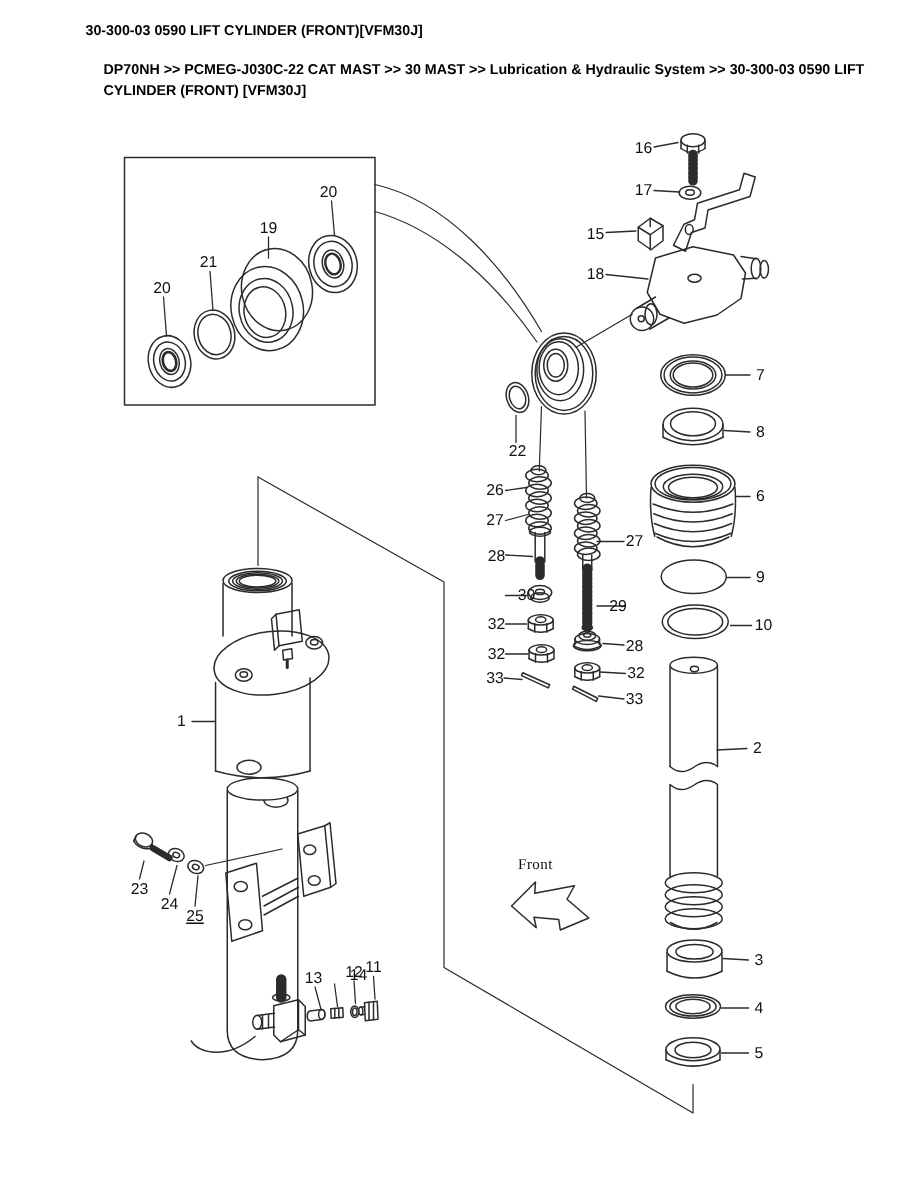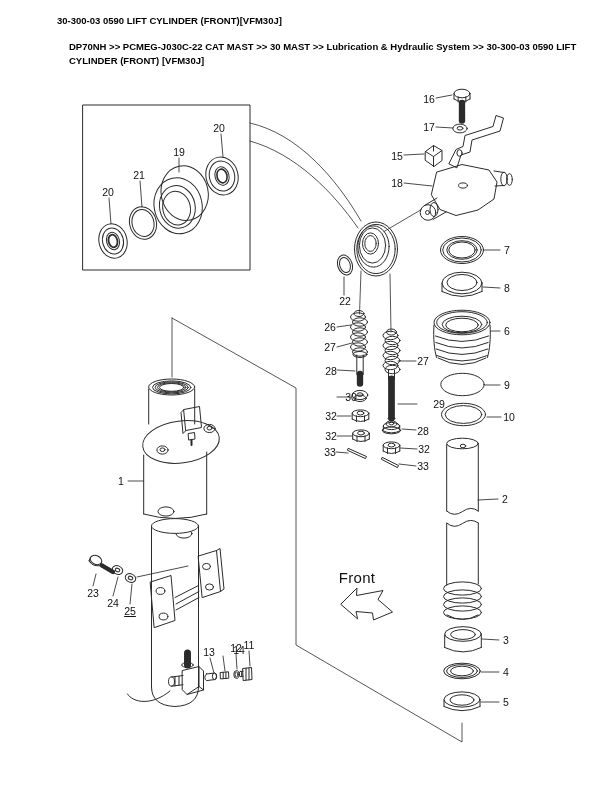--- a/index.html
+++ b/index.html
@@ -17,21 +17,21 @@
     font-size:9.5px;font-weight:bold;color:#000;line-height:13.5px;margin-left:12px;
   }
   #diagram-svg{position:absolute;left:0;top:0;}
   #callout-layer{position:absolute;left:0;top:0;width:612px;height:619px;pointer-events:none;}
   .callout{
     position:absolute;transform:translate(-50%,-50%);
     font-size:10.5px;color:#111;white-space:nowrap;
   }
   .front-label{
     position:absolute;left:357px;top:577px;transform:translate(-50%,-50%);
-    font-size:15px;color:#111;letter-spacing:.3px;
+    font-size:10px;color:#111;letter-spacing:.3px;font-family:Liberation Serif, serif;
   }
 </style>
 </head>
 <body>
 
 <div class="header-title">30-300-03 0590 LIFT CYLINDER (FRONT)[VFM30J]</div>
 <div class="breadcrumb">DP70NH &gt;&gt; PCMEG-J030C-22 CAT MAST &gt;&gt; 30 MAST &gt;&gt; Lubrication &amp; Hydraulic System &gt;&gt; 30-300-03 0590 LIFT CYLINDER (FRONT) [VFM30J]</div>
 
 <svg id="diagram-svg" width="612" height="792" viewBox="0 0 612 792">
   <g id="art" fill="none" stroke="#2b2b2b" stroke-width="1" stroke-linecap="round" stroke-linejoin="round">
@@ -369,21 +369,21 @@
     <span class="callout" style="left: 108px; top: 192px;">20</span>
     <span class="callout" style="left: 345px; top: 301px;">22</span>
     <span class="callout" style="left: 330px; top: 327px;">26</span>
     <span class="callout" style="left: 330px; top: 347px;">27</span>
     <span class="callout" style="left: 331px; top: 371px;">28</span>
     <span class="callout" style="left: 351px; top: 397px;">30</span>
     <span class="callout" style="left: 331px; top: 416px;">32</span>
     <span class="callout" style="left: 331px; top: 436px;">32</span>
     <span class="callout" style="left: 330px; top: 452px;">33</span>
     <span class="callout" style="left: 423px; top: 361px;">27</span>
-    <span class="callout" style="left: 439px; top: 404px;">29</span>
+    <span class="callout" style="left: 412px; top: 404px;">29</span>
     <span class="callout" style="left: 423px; top: 431px;">28</span>
     <span class="callout" style="left: 424px; top: 449px;">32</span>
     <span class="callout" style="left: 423px; top: 466px;">33</span>
     <span class="callout" style="left: 507px; top: 250px;">7</span>
     <span class="callout" style="left: 507px; top: 288px;">8</span>
     <span class="callout" style="left: 507px; top: 331px;">6</span>
     <span class="callout" style="left: 507px; top: 385px;">9</span>
     <span class="callout" style="left: 509px; top: 417px;">10</span>
     <span class="callout" style="left: 505px; top: 499px;">2</span>
     <span class="callout" style="left: 506px; top: 640px;">3</span>

